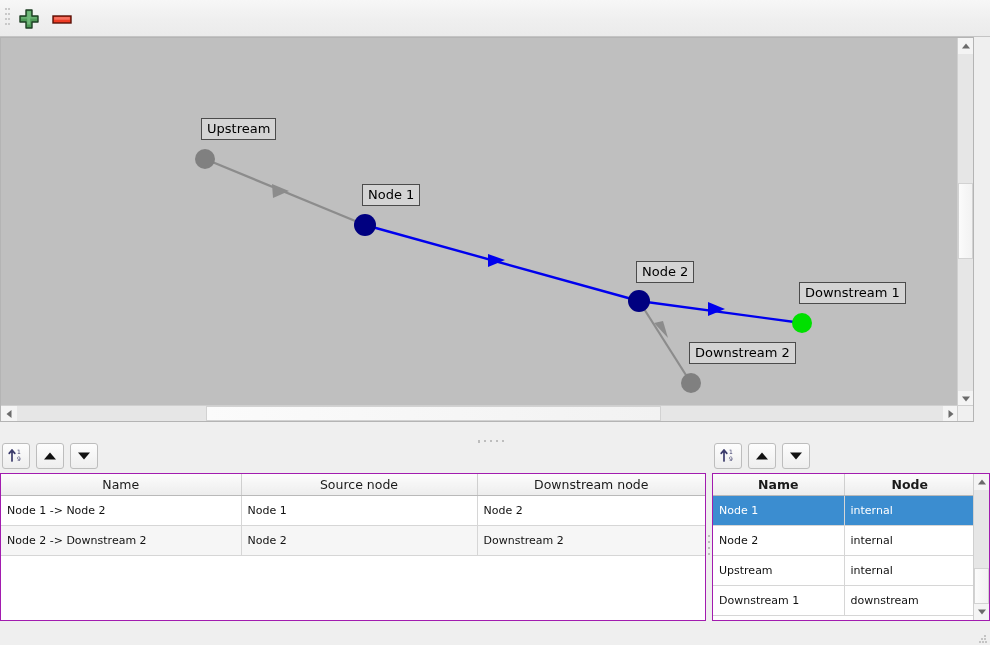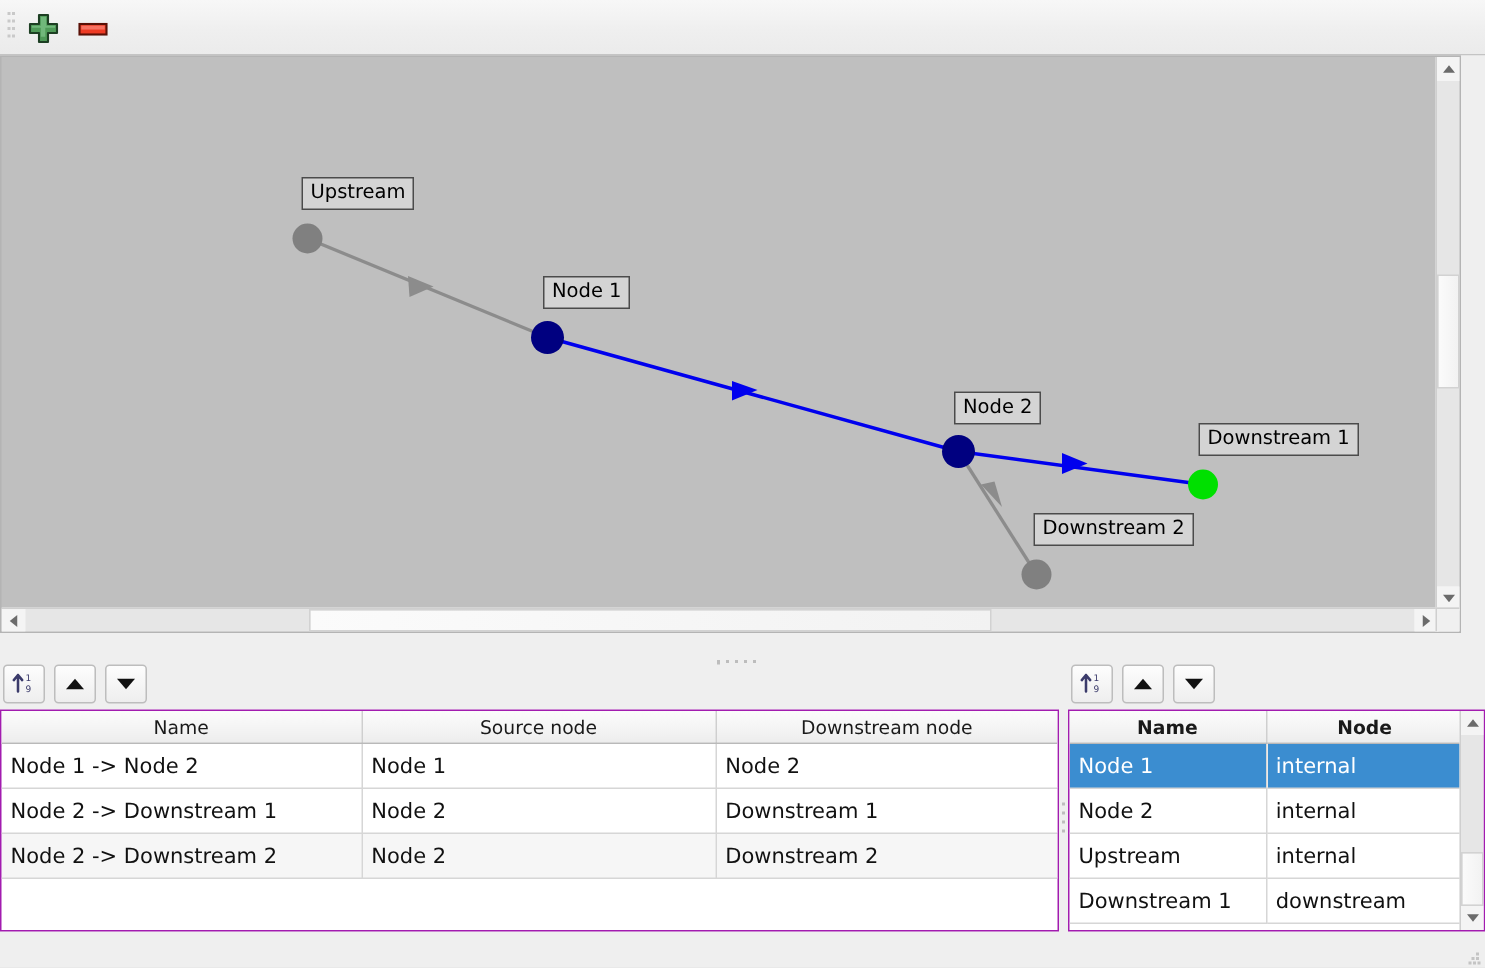--- a/index.html
+++ b/index.html
@@ -227,21 +227,21 @@
     color: #1a1a1a;
     text-align: center;
     padding: 0;
   }
   th.bold { font-weight: bold; }
   td {
     height: 29px;
     border-right: 1px solid #d6d6d6;
     border-bottom: 1px solid #d6d6d6;
     padding: 0 6px;
-    font-size: 14px;
+    font-size: 11px;
     color: #111;
     white-space: nowrap;
     overflow: hidden;
   }
   tr.odd  td { background: #ffffff; }
   tr.even td { background: #f6f6f6; }
   tr.selected td { background: #3b8dd0; color: #ffffff; }
 
   .tbl-right table { width: 262px; }
   .right-scroll {
@@ -409,25 +409,20 @@
             <th>Source node</th>
             <th style="border-right:none">Downstream node</th>
           </tr>
         </thead>
         <tbody>
           <tr class="odd">
             <td>Node 1 -&gt; Node 2</td>
             <td>Node 1</td>
             <td style="border-right:none">Node 2</td>
           </tr>
-          <tr class="odd">
-            <td>Node 2 -&gt; Downstream 1</td>
-            <td>Node 2</td>
-            <td style="border-right:none">Downstream 1</td>
-          </tr>
           <tr class="even">
             <td>Node 2 -&gt; Downstream 2</td>
             <td>Node 2</td>
             <td style="border-right:none">Downstream 2</td>
           </tr>
         </tbody>
       </table>
     </div>
   </div>
 

